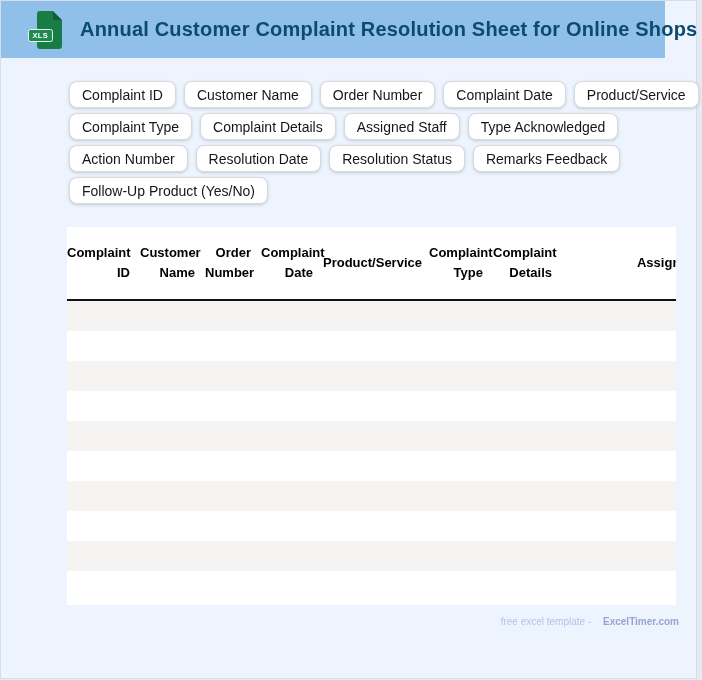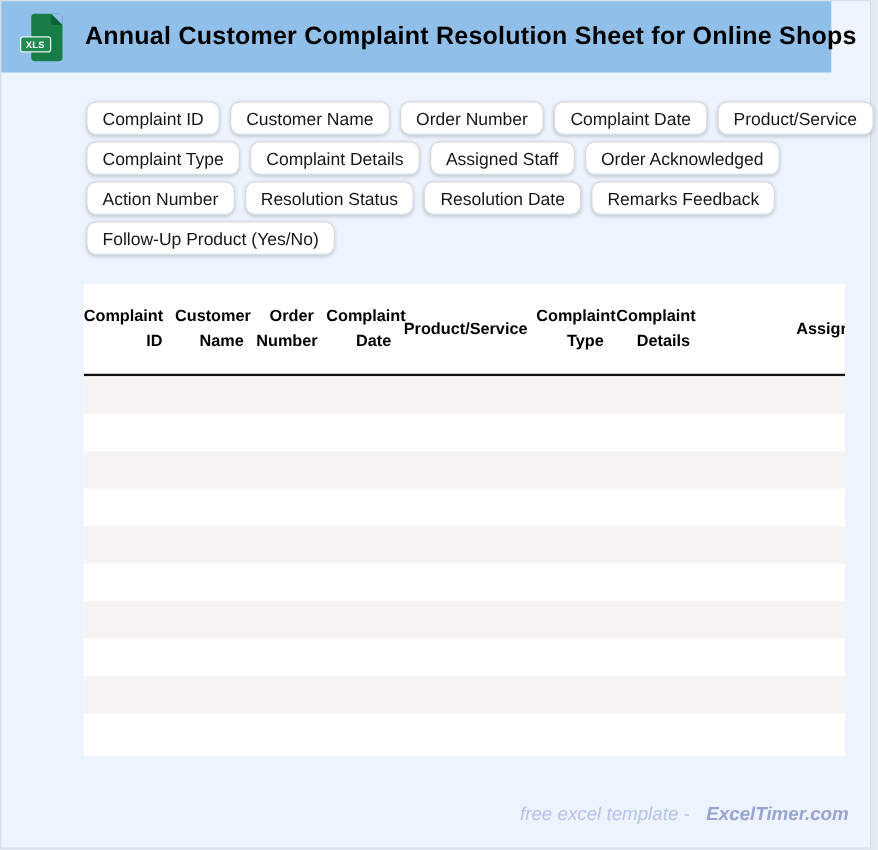--- a/index.html
+++ b/index.html
@@ -31,21 +31,21 @@
   
   .titlebar{
     position:absolute;left:0;top:0;
     width:664px;height:57px;
     background:var(--header-bar);
     display:flex;align-items:center;
   }
   .file-icon{
     position:relative;
     width:25px;height:38px;
-    margin-left:24px;
+    margin-left:36px;
     background:var(--icon-green);
     border-radius:3px;
     flex:0 0 auto;
   }
   .file-icon::before{ 
     content:'';position:absolute;top:0;right:0;
     border-bottom:9px solid var(--icon-fold);
     border-right:9px solid transparent;
   }
   .file-icon::after{ 
@@ -57,21 +57,21 @@
     position:absolute;left:-9px;bottom:7px;
     background:var(--badge-green);
     border:1px solid #e8f5ec;
     border-radius:2.5px;
     color:#fff;font-size:7.5px;font-weight:bold;
     padding:1.5px 3.5px;letter-spacing:.3px;
     line-height:1;
   }
   .page-title{
     margin-left:18px;
-    color:#000000;
+    color:#0c4a6e;
     font-size:20px;
     font-weight:700;
     letter-spacing:.2px;
     white-space:nowrap;
     text-align:right;
   }
   
   .chips{position:absolute;left:68px;top:80px;width:624px;}
   .chip-row{display:flex;gap:8px;margin-bottom:5px;height:27px;}
   .chip{
@@ -102,24 +102,23 @@
     text-align:right;
     font-size:13px;font-weight:700;color:#000;
     line-height:20px;
     padding-right:10px;
   }
   .tr{width:100%;height:30px;}
   .tr:nth-child(odd){background:var(--stripe);}
   .tr:nth-child(even){background:#fff;}
   
   .footer{
-    position:absolute;right:17px;top:642px;
-    font-size:15px;
+    position:absolute;right:17px;top:615px;
+    font-size:10px;
     white-space:nowrap;
-    font-style:italic;
   }
   .footer-prefix{color:var(--footer-prefix);}
   .footer-brand{color:var(--footer-brand);font-weight:700;margin-left:9px;cursor:pointer;}
 </style>
 </head>
 <body>
 
 <div class="page">
 
   <div class="titlebar">
@@ -134,26 +133,26 @@
         <div class="chip">Complaint ID</div>
         <div class="chip">Customer Name</div>
         <div class="chip">Order Number</div>
         <div class="chip">Complaint Date</div>
         <div class="chip">Product/Service</div>
       </div>
       <div class="chip-row">
         <div class="chip">Complaint Type</div>
         <div class="chip">Complaint Details</div>
         <div class="chip">Assigned Staff</div>
-        <div class="chip">Order Acknowledged</div>
+        <div class="chip">Type Acknowledged</div>
       </div>
       <div class="chip-row">
         <div class="chip">Action Number</div>
+        <div class="chip">Resolution Date</div>
         <div class="chip">Resolution Status</div>
-        <div class="chip">Resolution Date</div>
         <div class="chip">Remarks Feedback</div>
       </div>
       <div class="chip-row">
         <div class="chip">Follow-Up Product (Yes/No)</div>
       </div>
     </div>
 
   <div class="sheet">
     <div class="thead">
         <div class="th" style="width: 73px;">Complaint ID</div>

